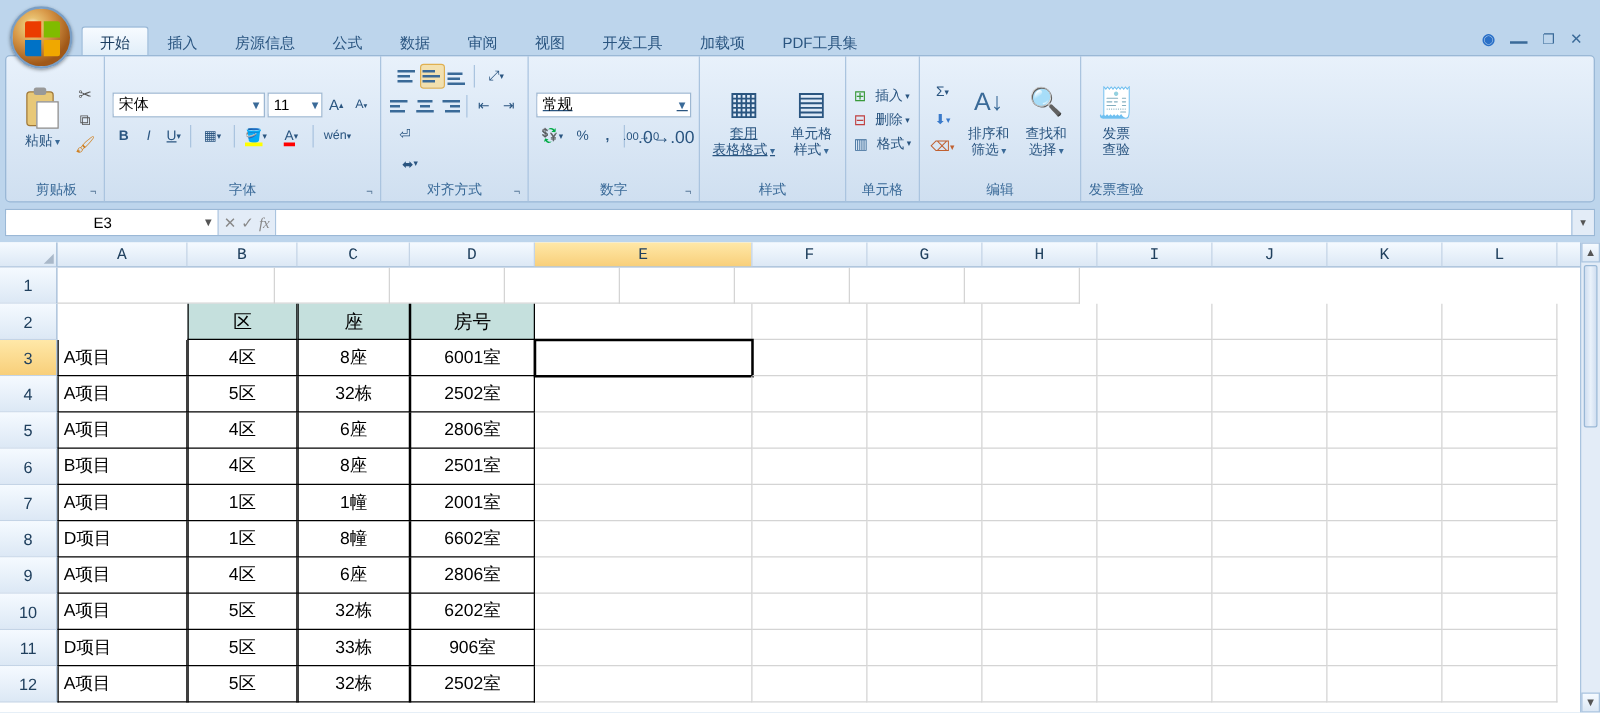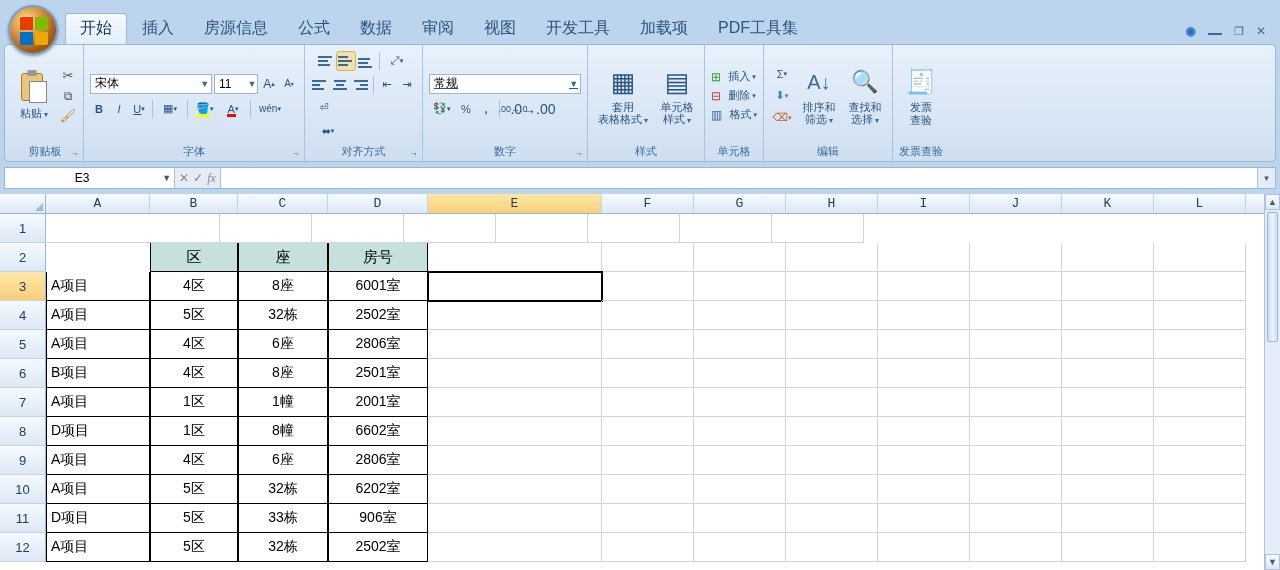--- a/index.html
+++ b/index.html
@@ -8,21 +8,21 @@
 
 .orb { position: absolute; top: 5px; left: 8px; width: 50px; height: 50px; border-radius: 50%; background: radial-gradient(circle at 35% 30%, #fff 0%, #e8c070 15%, #d89848 35%, #a05818 70%); border: 2px solid #7a9ec4; box-shadow: 0 1px 3px rgba(0,0,0,.4); z-index: 10; }
 .orb-inner { position:absolute; top:10px; left:10px; width:28px; height:28px; display:grid; grid-template-columns:1fr 1fr; grid-template-rows:1fr 1fr; gap:2px;}
 .orb-inner span{display:block;}
 .orb-inner span:nth-child(1){background:#eb3c00;border-radius:2px 0 0 0;}
 .orb-inner span:nth-child(2){background:#80bb00;border-radius:0 2px 0 0;}
 .orb-inner span:nth-child(3){background:#0072c6;border-radius:0 0 0 2px;}
 .orb-inner span:nth-child(4){background:#f0a800;border-radius:0 0 2px 0;}
 
 
-.tabs { position: absolute; top: 20px; left: 65px; right: 8px; height: 24px; display: flex; align-items: flex-end; font-size: 16px; }
+.tabs { position: absolute; top: 20px; left: 65px; right: 8px; height: 24px; display: flex; font-size: 12px; }
 .tab { padding: 4px 14px 5px; color: #2a5580; cursor: default; border-radius: 3px 3px 0 0; border: 1px solid transparent; position:relative; top:1px;}
 .tab.active { background: linear-gradient(#f7fbff, #e1eef9); border-color: #9ab8d6; border-bottom-color: #e1eef9; color: #1a3c60; }
 
 .win-controls { position: absolute; top: 24px; right: 14px; display: flex; gap: 12px; font-size: 12px; color: #3a6a98; align-items:center;}
 .win-controls span { cursor: default; }
 
 
 .ribbon { position: absolute; top: 44px; left: 4px; right: 4px; height: 118px; background: linear-gradient(#e8f1fb, #cfdff0); border: 1px solid #9ab8d6; border-radius: 4px; display: flex; font-size: 11px; color: #2a5580; }
 .group { border-right: 1px solid #aac4df; display:flex; flex-direction:column; padding: 4px 6px 2px; }
 .group-body { flex:1; display:flex; align-items:center; gap:4px; justify-content:center;}
@@ -260,21 +260,21 @@
     </div>
     <div class="stack" style="margin:0 2px;">
       <div class="small-btn" style="width:22px;height:22px;">⏎</div>
       <div class="small-btn" style="width:30px;height:22px;">⬌<span style="font-size:7px;">▾</span></div>
     </div>
     <div class="group-label">对齐方式</div>
   </div>
 
   <div class="group">
     <div class="group-body" style="flex-direction:column;gap:6px;align-items:stretch;">
-      <div class="combo" style="width:152px;text-decoration:underline;">
+      <div class="combo" style="width:124px;text-decoration:underline;">
           <input value="常规" style="">
           <span class="arr">▼</span>
         </div>
       <div class="row">
         <div class="small-btn" style="width:26px;">💱<span style="font-size:7px;">▾</span></div>
         <div class="small-btn">%</div>
         <div class="small-btn">
             <b>,</b>
           </div>
         <span style="width:1px;height:18px;background:#aac4df;margin:0 2px;"></span>
@@ -282,21 +282,21 @@
         <div class="small-btn" style="font-size:14px;">.0→.00</div>
       </div>
     </div>
     <div class="group-label">数字</div>
   </div>
 
   <div class="group">
     <div class="group-body">
       <div class="big-btn">
           <div class="big-icon" style="font-size:26px;">▦</div>
-          <div class="lbl drop-arrow" style="white-space:pre-line;">套用
+          <div class="lbl drop-arrow" style="white-space:pre-line;text-decoration:underline;">套用
 表格格式</div>
         </div>
       <div class="big-btn">
           <div class="big-icon" style="font-size:26px;">▤</div>
           <div class="lbl drop-arrow" style="white-space:pre-line;">单元格
 样式</div>
         </div>
     </div>
     <div class="group-label no-launcher">样式</div>
   </div>

